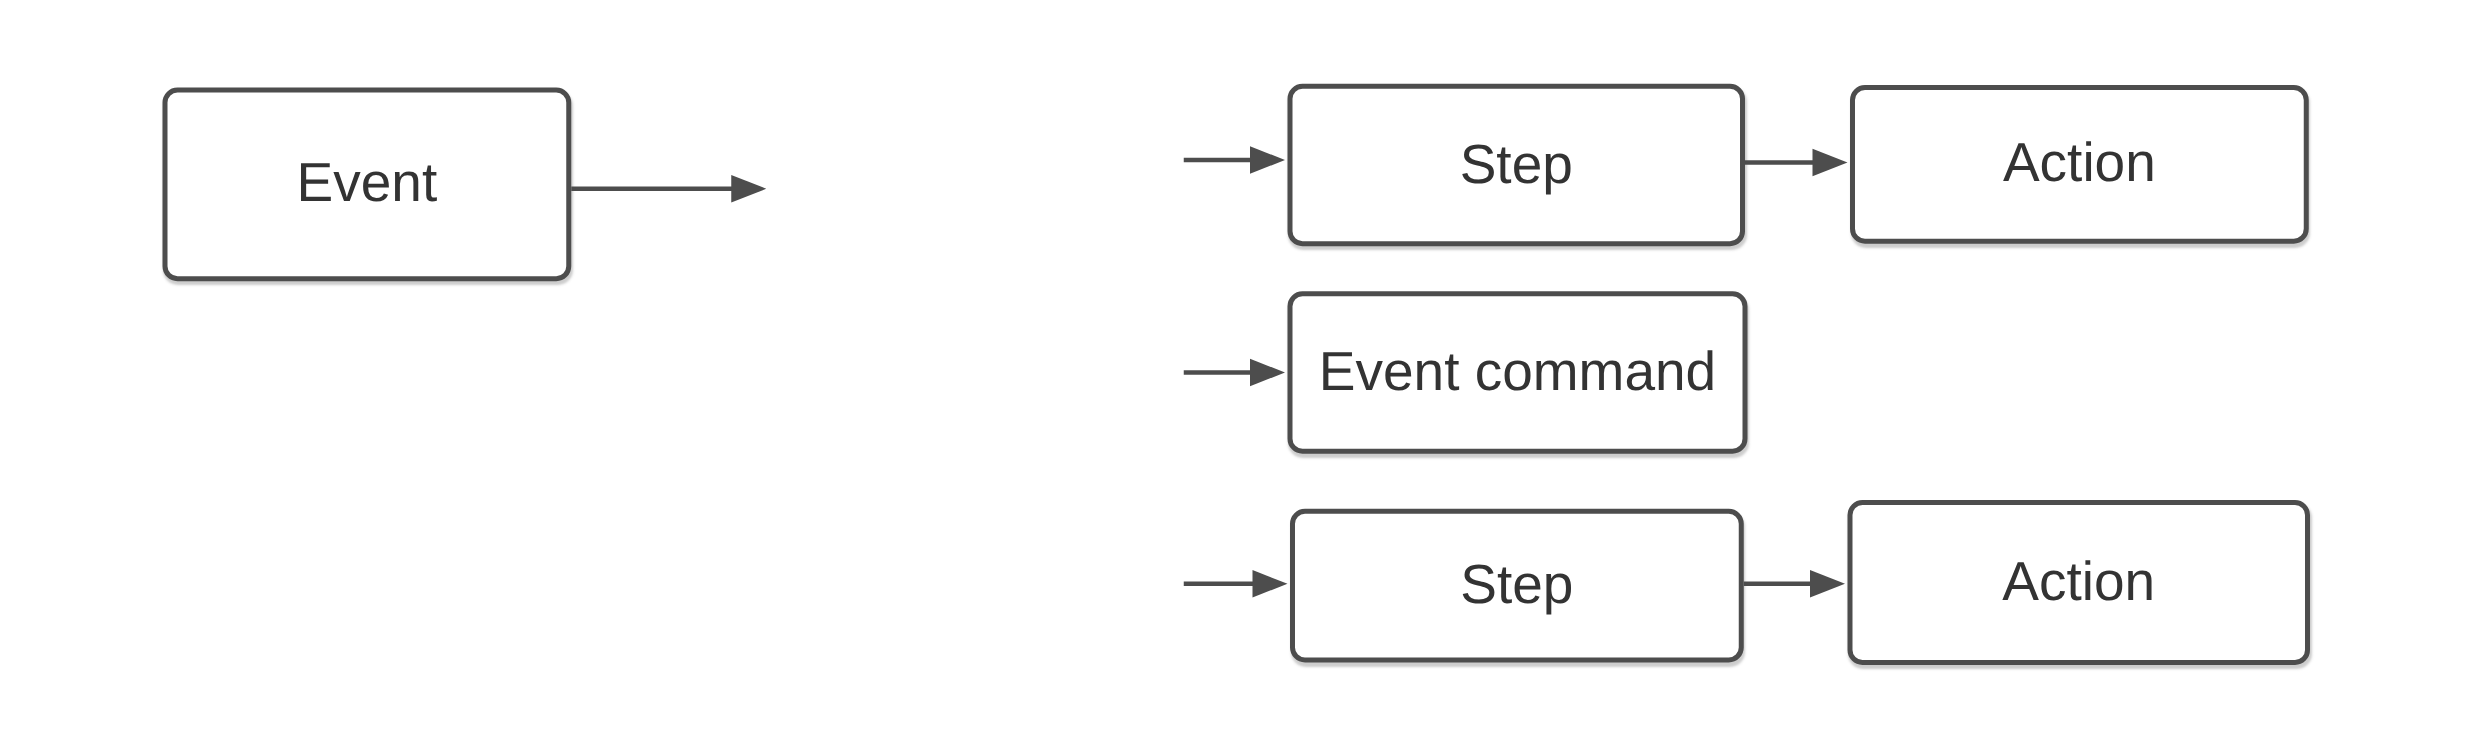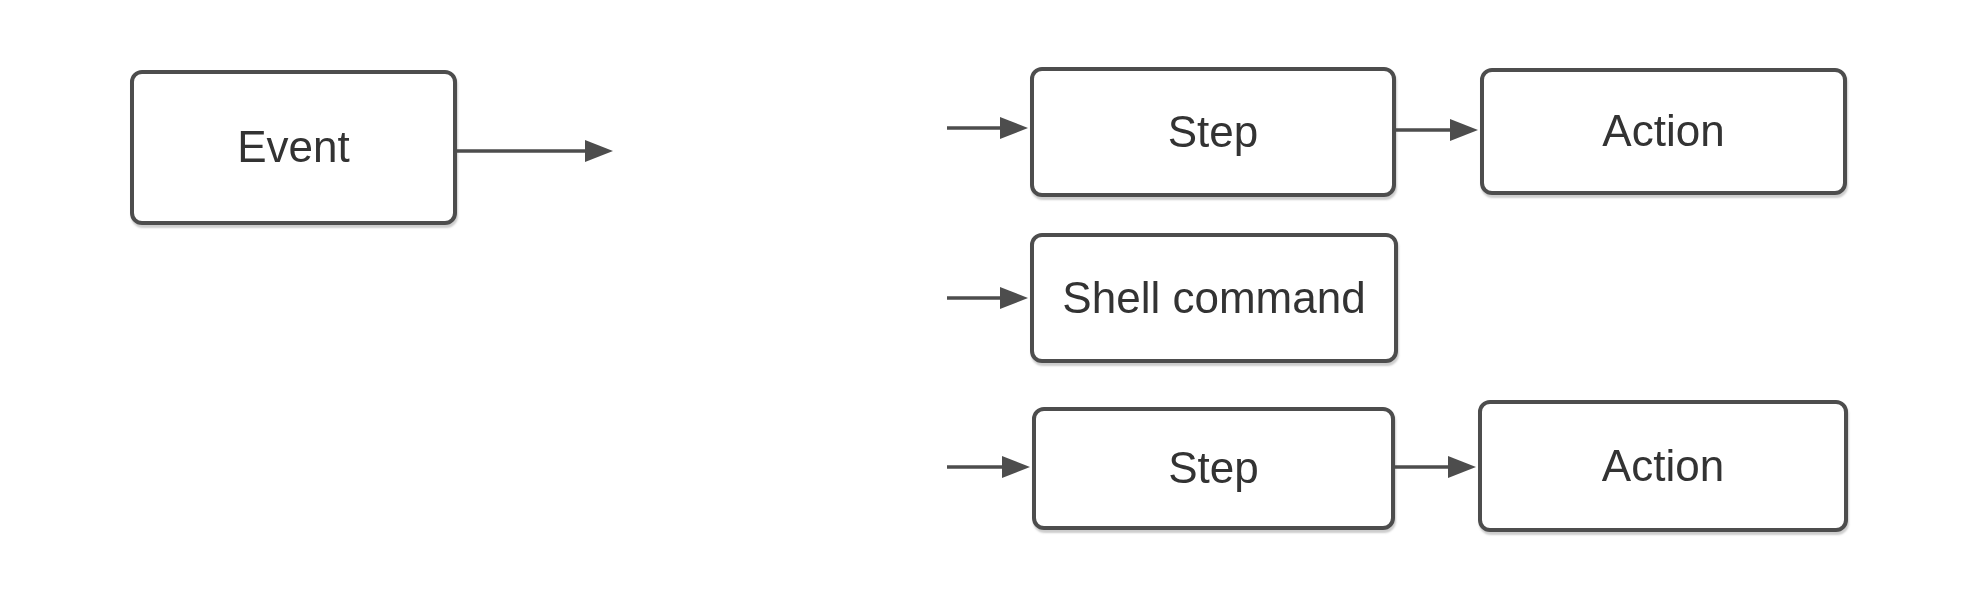--- a/index.html
+++ b/index.html
@@ -85,21 +85,21 @@
 
   <div class="node node-step1">
     <span>Step</span>
   </div>
 
   <div class="node node-action1">
     <span>Action</span>
   </div>
 
   <div class="node node-shell">
-    <span>Shell command</span>
+    <span>Event command</span>
   </div>
 
   <div class="node node-step2">
     <span>Step</span>
   </div>
 
   <div class="node node-action2">
     <span>Action</span>
   </div>
 

